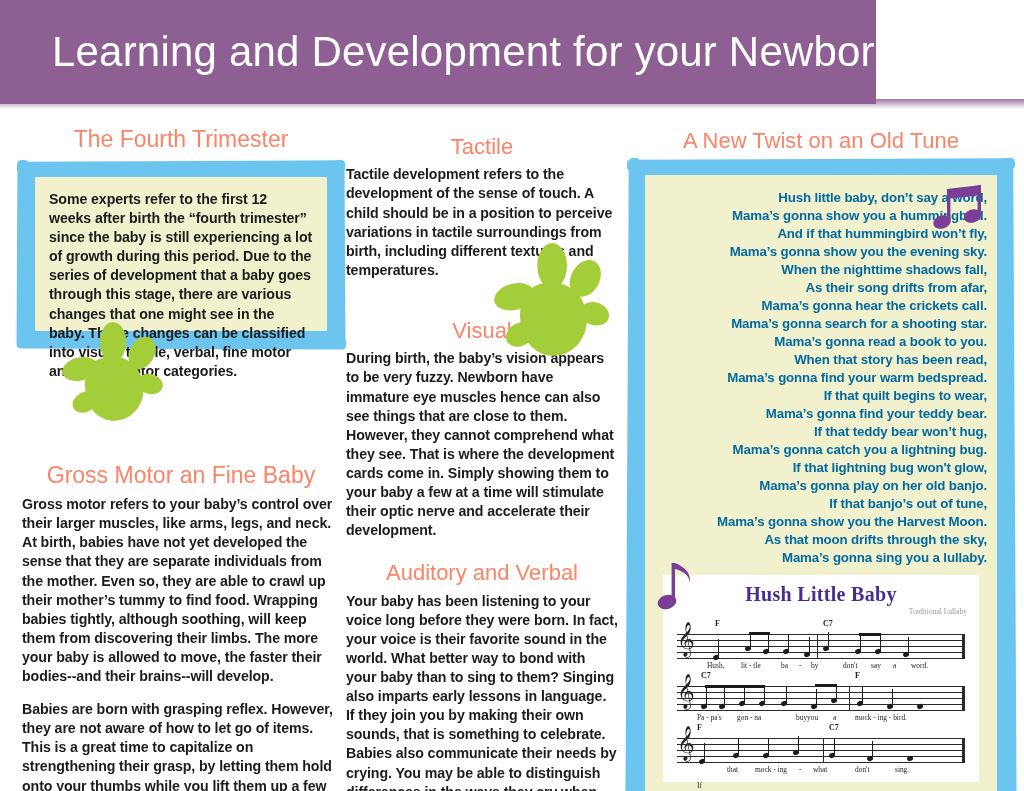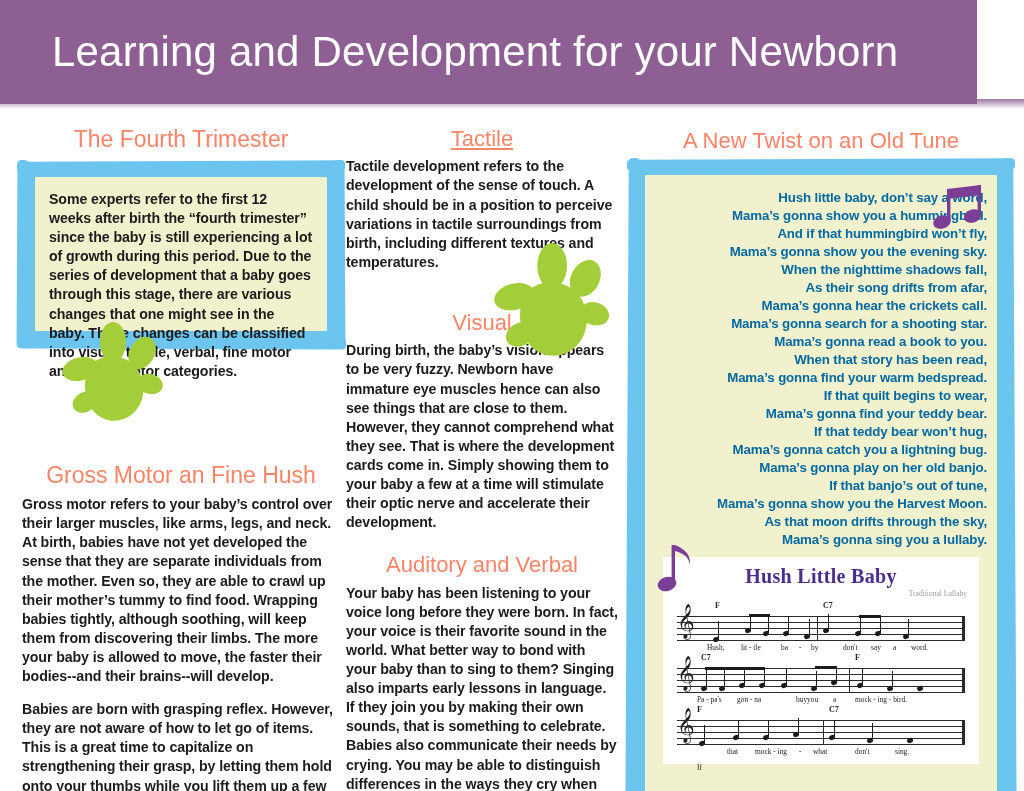--- a/index.html
+++ b/index.html
@@ -5,21 +5,21 @@
   html,body{margin:0;padding:0;}
   body{
     width:1024px;height:791px;overflow:hidden;background:#ffffff;
     font-family:"Liberation Sans","DejaVu Sans",sans-serif;
     -webkit-font-smoothing:antialiased;
   }
   .page{position:relative;width:1024px;height:791px;background:#fff;}
 
   
   .banner{
-    position:absolute;left:0;top:0;width:977px;height:104px;
+    position:absolute;left:0;top:0;width:876px;height:104px;
     background:#8d5f92;
     display:flex;align-items:center;
   }
   .banner:after{
     content:"";position:absolute;left:0;bottom:-5px;width:1024px;height:10px;
     background:linear-gradient(to bottom,rgba(141,95,146,.85),rgba(141,95,146,0));
   }
   .banner-title{
     color:#ffffff;font-size:42px;font-weight:400;letter-spacing:.2px;
     margin-left:52px;white-space:nowrap;
@@ -159,29 +159,29 @@
           <ellipse cx="55" cy="20" rx="13" ry="20"></ellipse>
           <ellipse cx="84" cy="31" rx="12.5" ry="17" transform="rotate(28 84 31)"></ellipse>
           <ellipse cx="22" cy="47" rx="18" ry="11.5" transform="rotate(-14 22 47)"></ellipse>
           <ellipse cx="27" cy="80" rx="13" ry="10" transform="rotate(-28 27 80)"></ellipse>
           <ellipse cx="92" cy="62" rx="13" ry="10" transform="rotate(16 92 62)"></ellipse>
           <path d="M34 42 C46 30 70 32 80 48 C90 64 86 86 70 95 C54 104 36 96 30 80 C25 66 26 50 34 42 Z"></path>
         </g>
       </svg>
     </div>
 
-    <h2 class="sec" style="margin-top:308px;">Gross Motor an Fine Hush</h2>
+    <h2 class="sec" style="margin-top:308px;">Gross Motor an Fine Baby</h2>
 
     <p class="body" style="margin-top:6px;">Gross motor refers to your baby’s control over their larger muscles, like arms, legs, and neck. At birth, babies have not yet developed the sense that they are separate individuals from the mother. Even so, they are able to crawl up their mother’s tummy to find food. Wrapping babies tightly, although soothing, will keep them from discovering their limbs. The more your baby is allowed to move, the faster their bodies--and their brains--will develop.</p>
     <p class="body">Babies are born with grasping reflex. However, they are not aware of how to let go of items. This is a great time to capitalize on strengthening their grasp, by letting them hold onto your thumbs while you lift them up a few inches off of the bed a couple of times a day.</p>
   </div>
 
   <div class="col col-mid">
 
-    <h2 class="sec" style="margin-top:22px;text-decoration:underline;">Tactile</h2>
+    <h2 class="sec" style="margin-top:30px;">Tactile</h2>
     <p class="body" style="margin-top:5px;">Tactile development refers to the development of the sense of touch. A child should be in a position to perceive variations in tactile surroundings from birth, including different textures and temperatures.</p>
 
     <h2 class="sec" style="margin-top:38px;">Visual</h2>
     <p class="body" style="margin-top:5px;">During birth, the baby’s vision appears to be very fuzzy. Newborn have immature eye muscles hence can also see things that are close to them. However, they cannot comprehend what they see.  That is where the development cards come in. Simply showing them to your baby a few at a time will stimulate their optic nerve and accelerate their development.</p>
 
     <h2 class="sec" style="margin-top:20px;">Auditory and Verbal</h2>
     <p class="body" style="margin-top:5px;">Your baby has been listening to your voice long before they were born. In fact, your voice is their favorite sound in the world. What better way to bond with your baby than to sing to them? Singing also imparts early lessons in language. If they join you by making their own sounds, that is something to celebrate. Babies also communicate their needs by crying. You may be able to distinguish differences in the ways they cry when they are wet, hungry, bored, tired, or experiencing gas pains.</p>
   </div>
 
   <div class="hand" style="left:487px;top:243px;">
@@ -229,20 +229,21 @@
           <div>As their song drifts from afar,</div>
           <div>Mama’s gonna hear the crickets call.</div>
           <div>Mama’s gonna search for a shooting star.</div>
           <div>Mama’s gonna read a book to you.</div>
           <div>When that story has been read,</div>
           <div>Mama’s gonna find your warm bedspread.</div>
           <div>If that quilt begins to wear,</div>
           <div>Mama’s gonna find your teddy bear.</div>
           <div>If that teddy bear won’t hug,</div>
           <div>Mama’s gonna catch you a lightning bug.</div>
+          <div>If that lightning bug won't glow,</div>
           <div>Mama’s gonna play on her old banjo.</div>
           <div>If that banjo’s out of tune,</div>
           <div>Mama’s gonna show you the Harvest Moon.</div>
           <div>As that moon drifts through the sky,</div>
           <div>Mama’s gonna sing you a lullaby.</div>
         </div>
 
         <div class="sheet">
 
           <div class="musicnote" style="left:-6px;top:-14px;">

